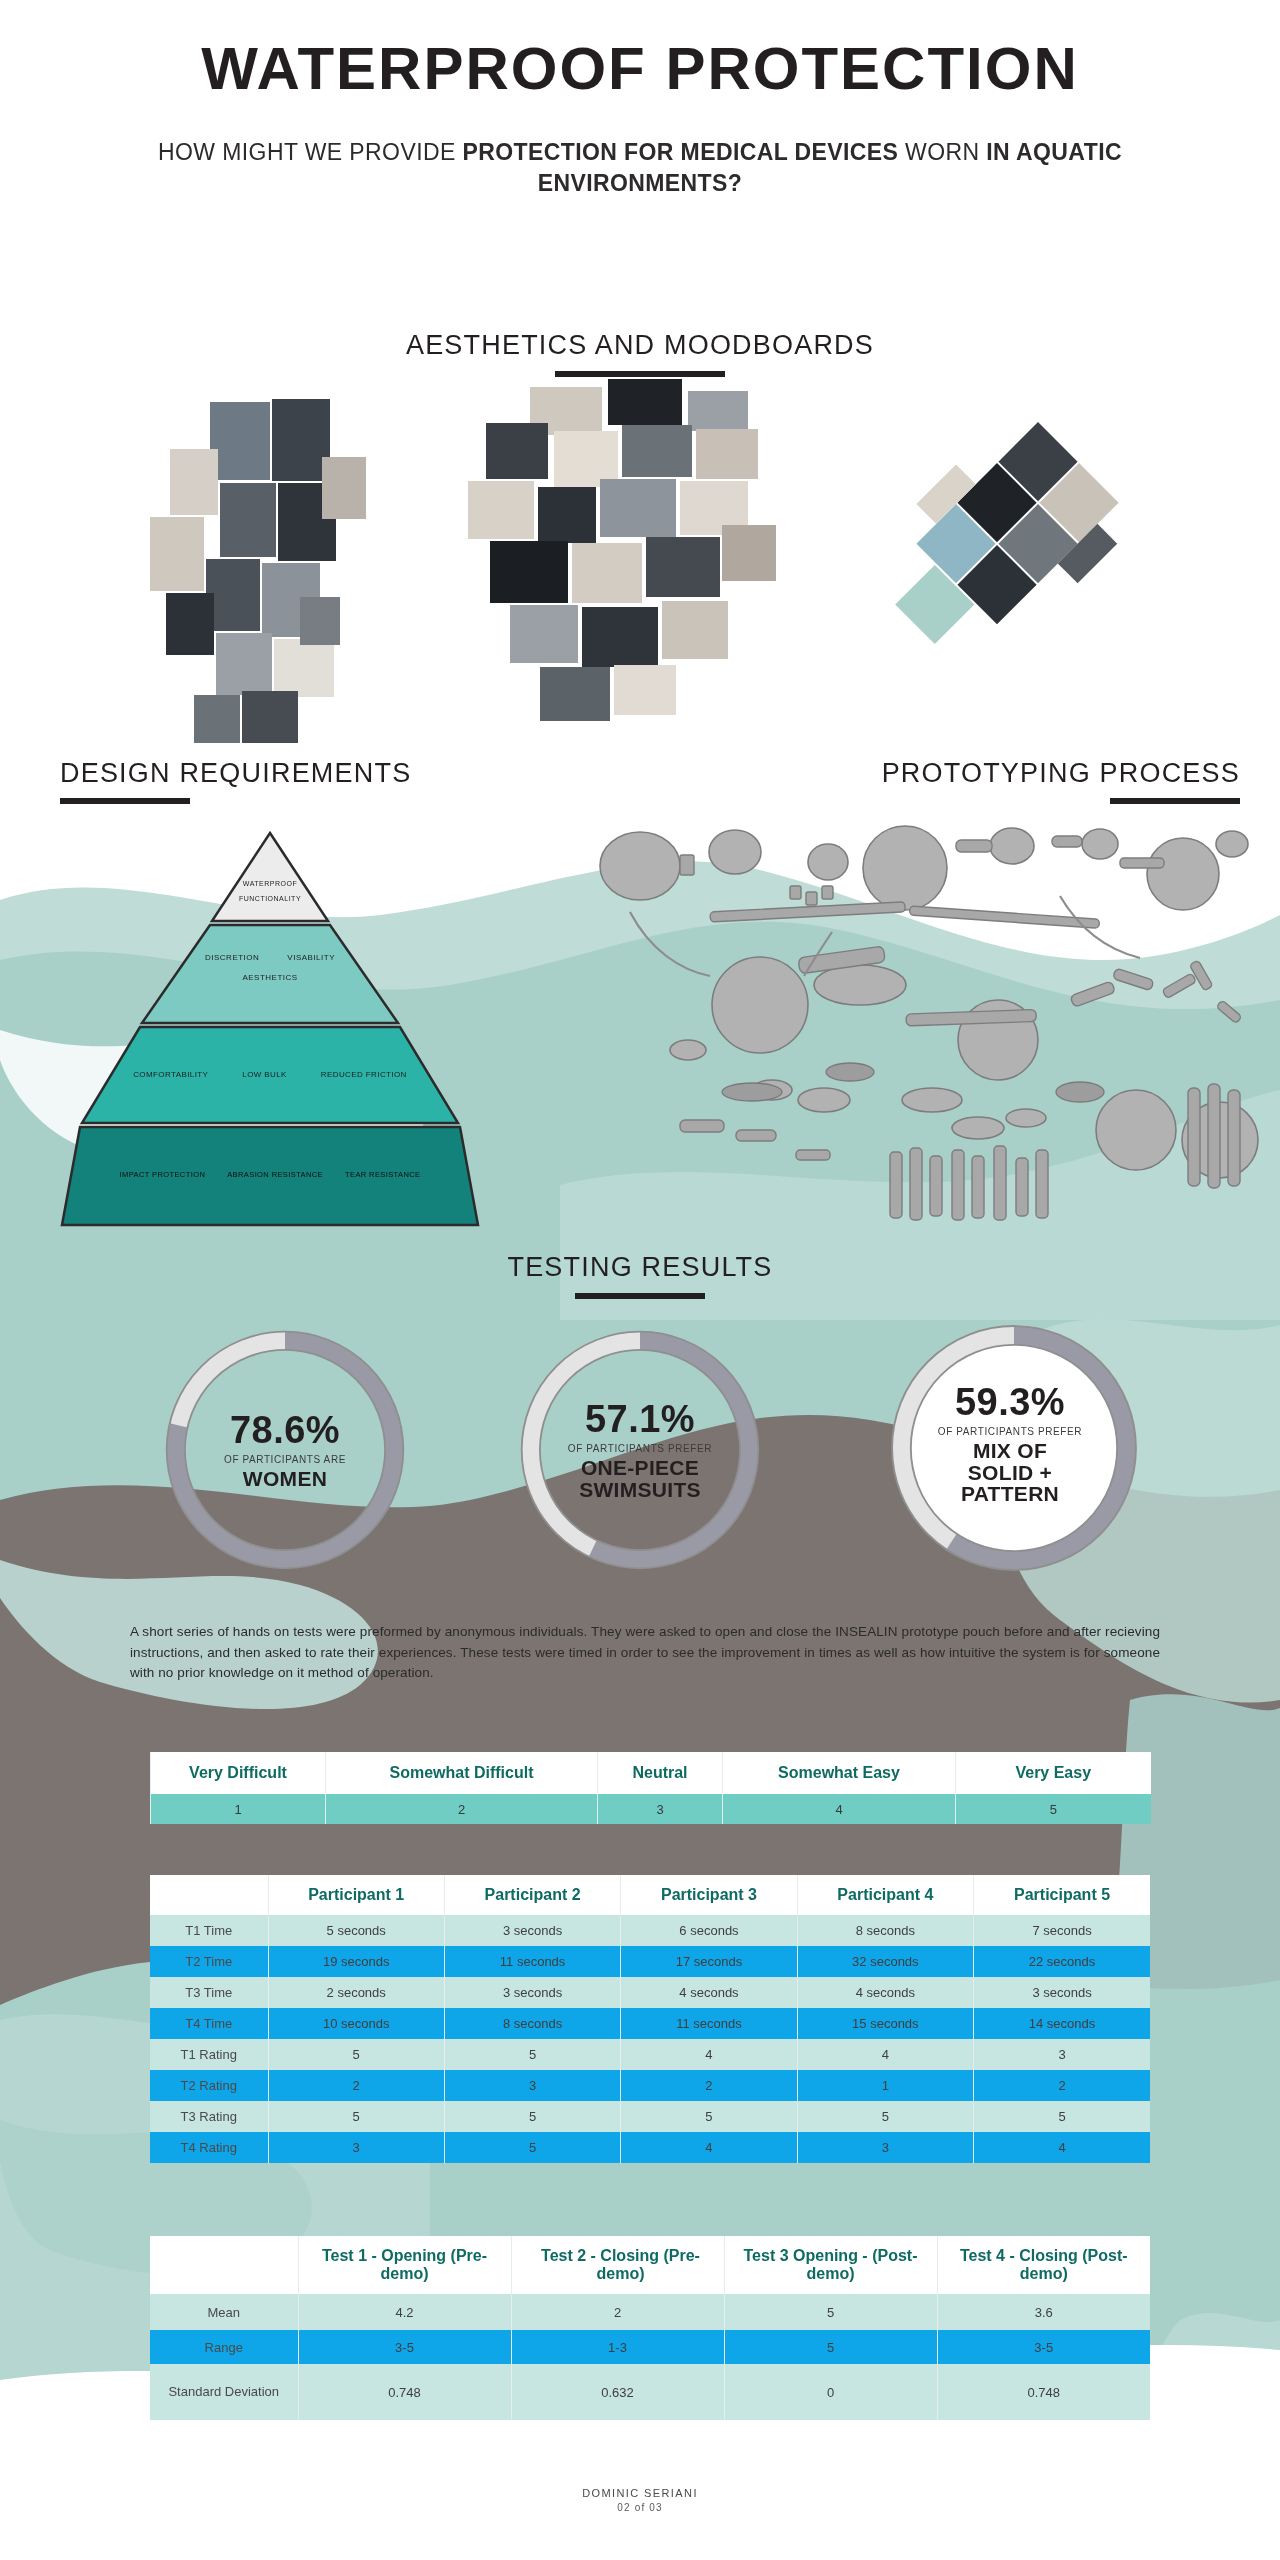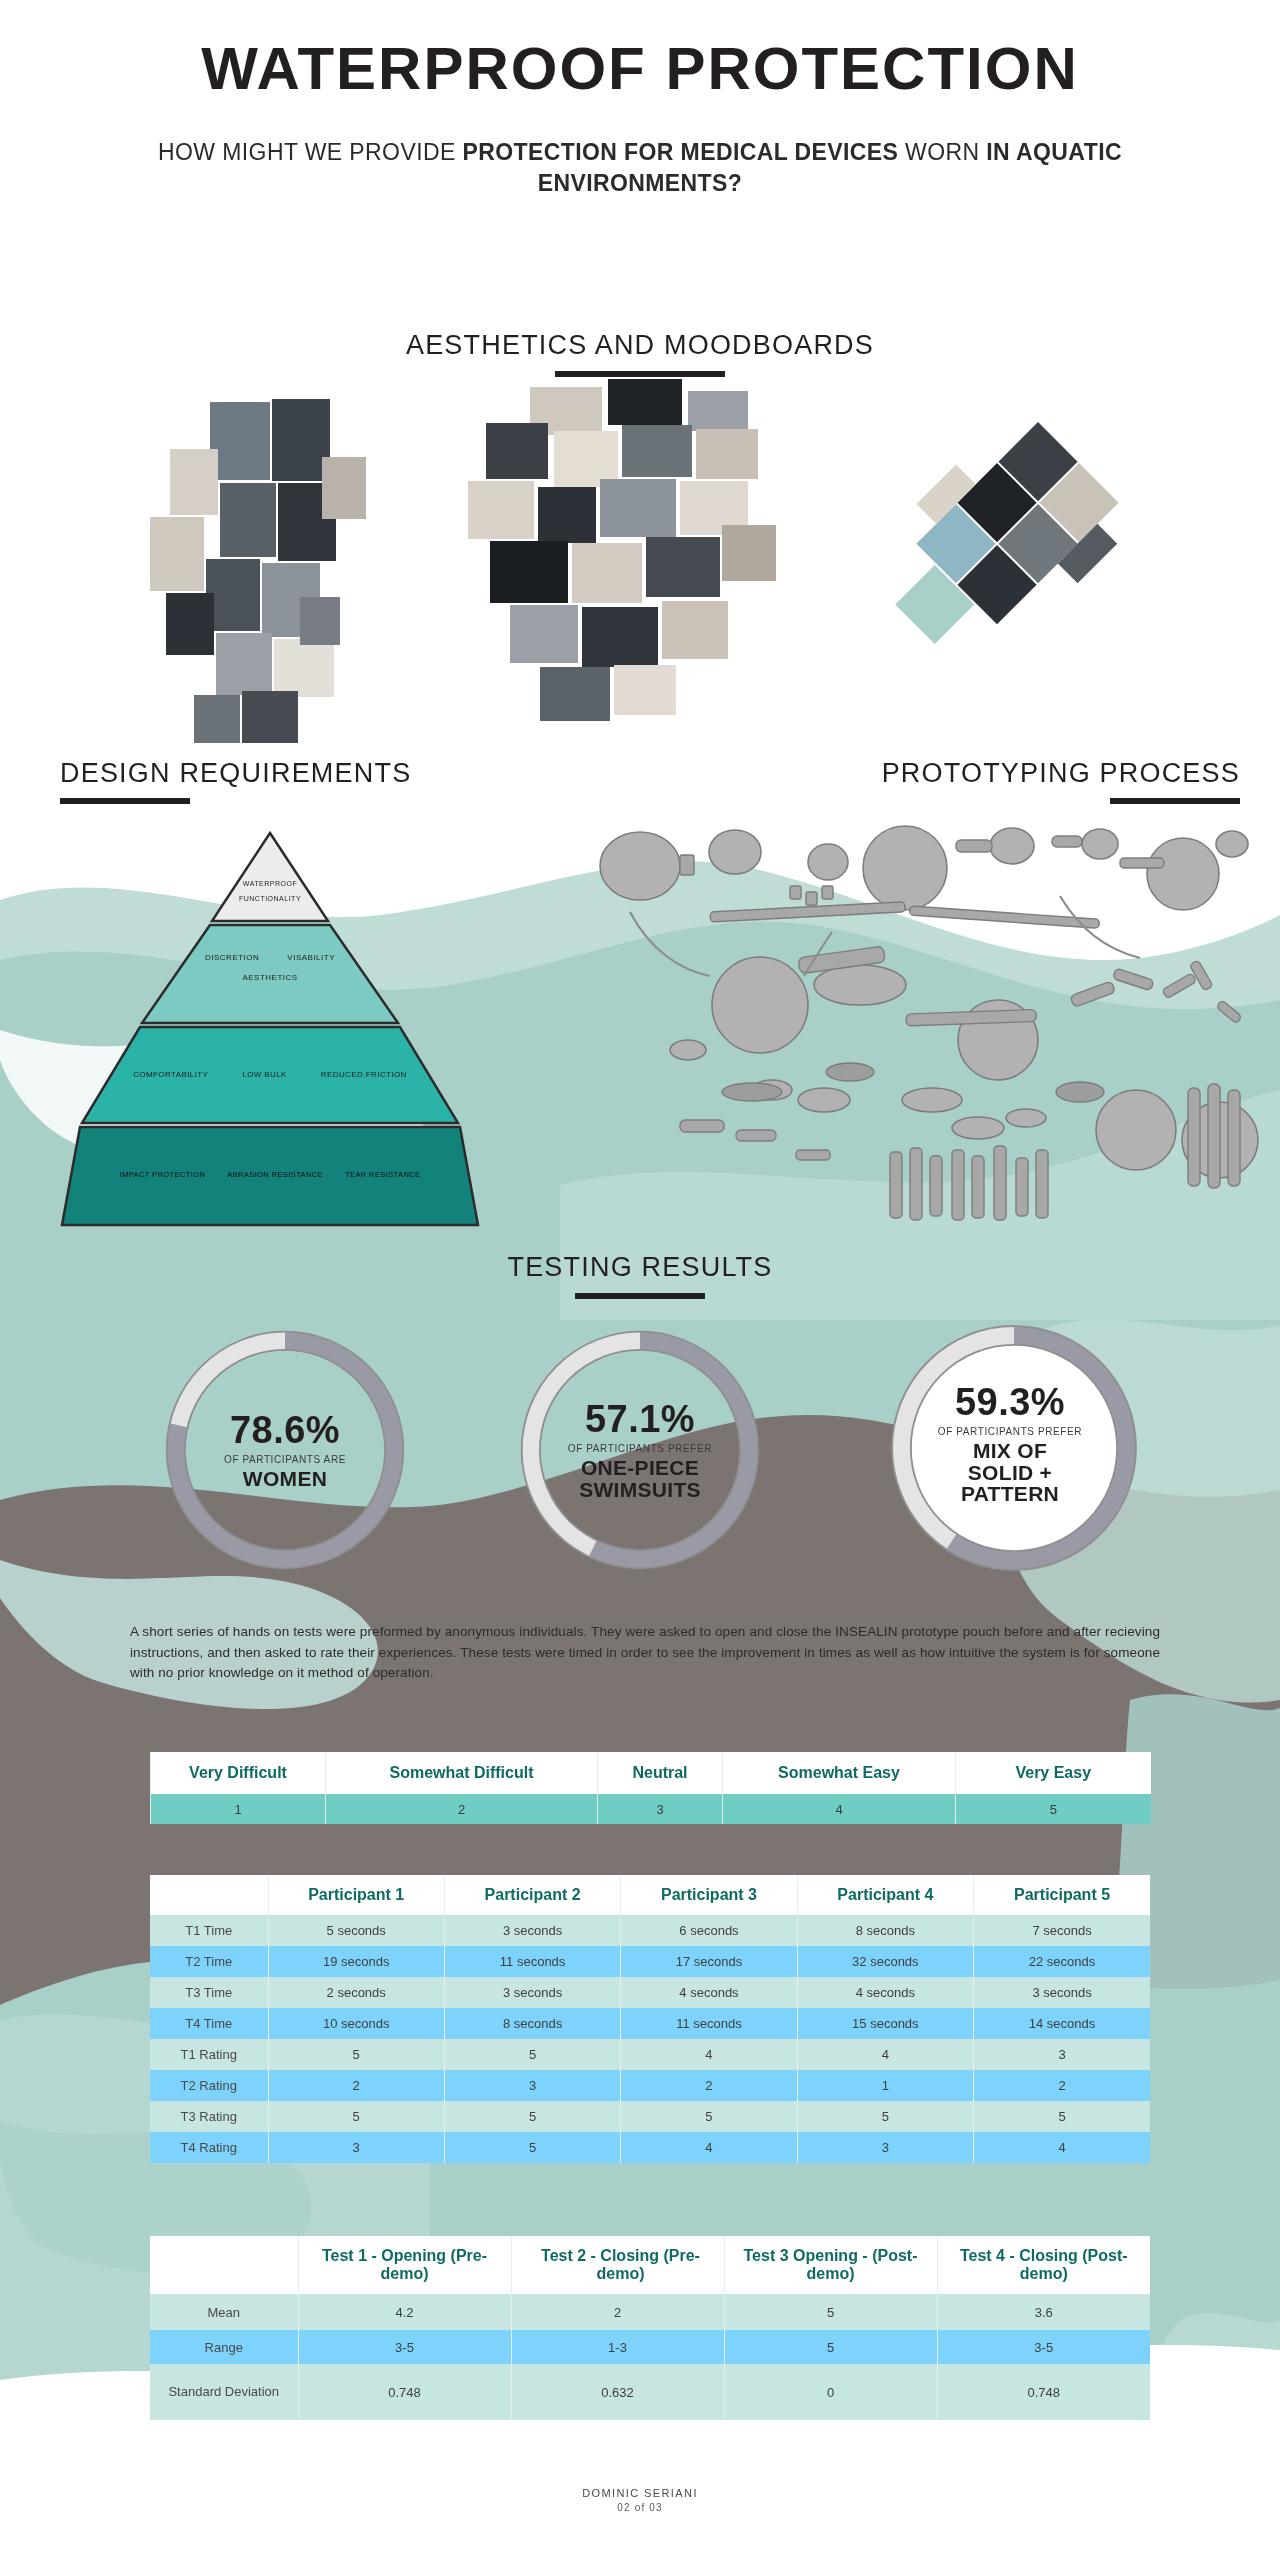--- a/index.html
+++ b/index.html
@@ -70,21 +70,21 @@
   
   .para {
     position: absolute; top: 1622px; left: 130px; width: 1030px; z-index: 6;
     font-size: 13.5px; line-height: 1.52; text-align: justify; color: #2b2b2b; letter-spacing: .1px;
   }
 
   
   .tbl { position: absolute; z-index: 6; border-collapse: collapse; table-layout: fixed; }
   .tbl td, .tbl th { text-align: center; vertical-align: middle; }
   .th-green { color: #0e6b62; font-weight: 700; font-size: 16px; background: #ffffff; }
-  .row-light { background: #7dd3fc; }
+  .row-light { background: #0ea5e9; }
   .row-tint  { background: #c7e5e1; }
   .scale-val { background: #6fcdc4; color: #3a3a3a; font-size: 13px; }
   .cellborder { border-left: 1px solid #e3efee; }
   .rowlabel { color: #4a4a4a; font-size: 13px; }
   .cellval  { color: #3f3f3f; font-size: 13px; }
 
   
   .footer { position: absolute; left: 0; top: 2487px; width: 1280px; text-align: center; z-index: 6; }
   .footer .nm { font-size: 11px; letter-spacing: 1.4px; color: #4a4a4a; }
   .footer .pg { font-size: 10px; letter-spacing: 1.2px; color: #5a5a5a; margin-top: 3px; }

